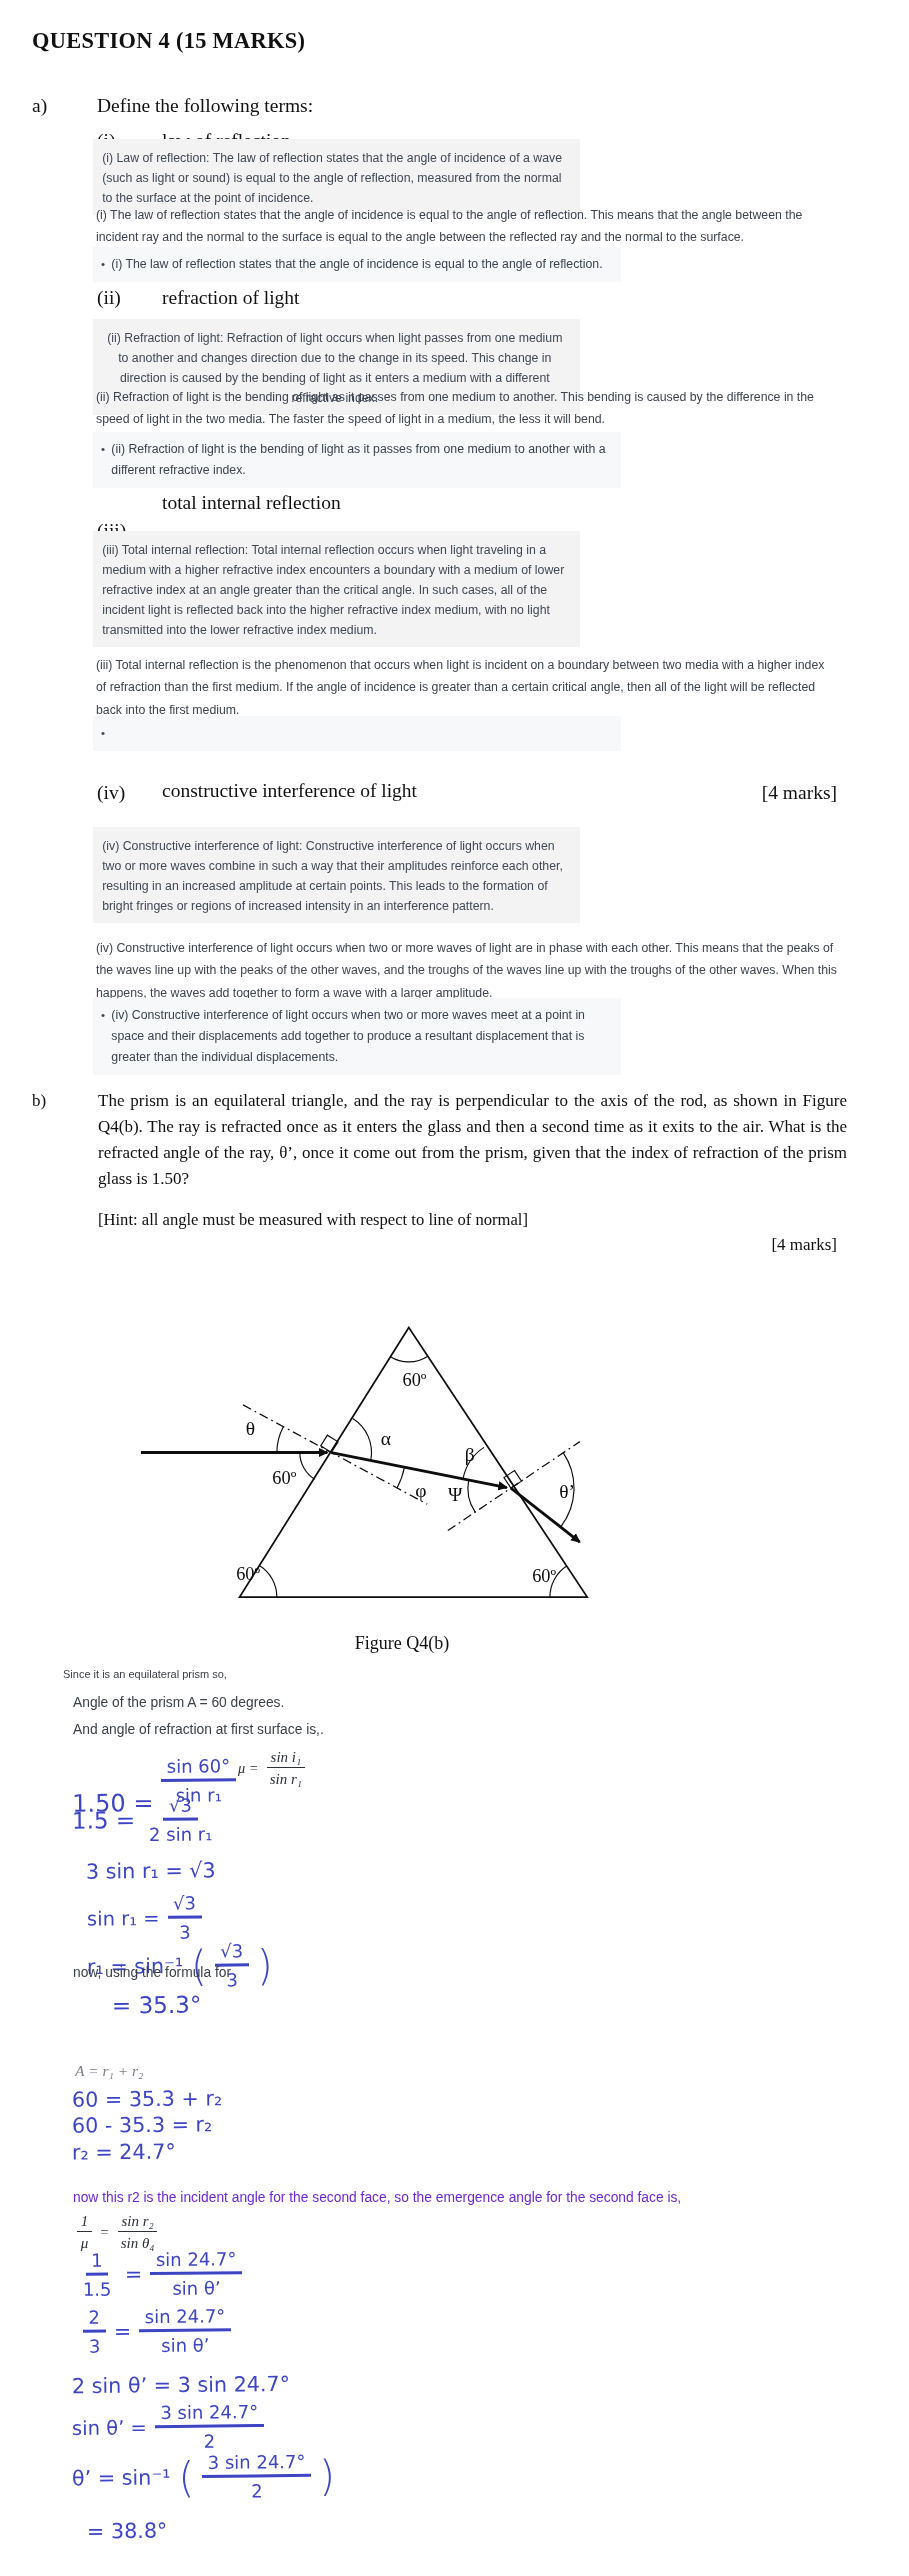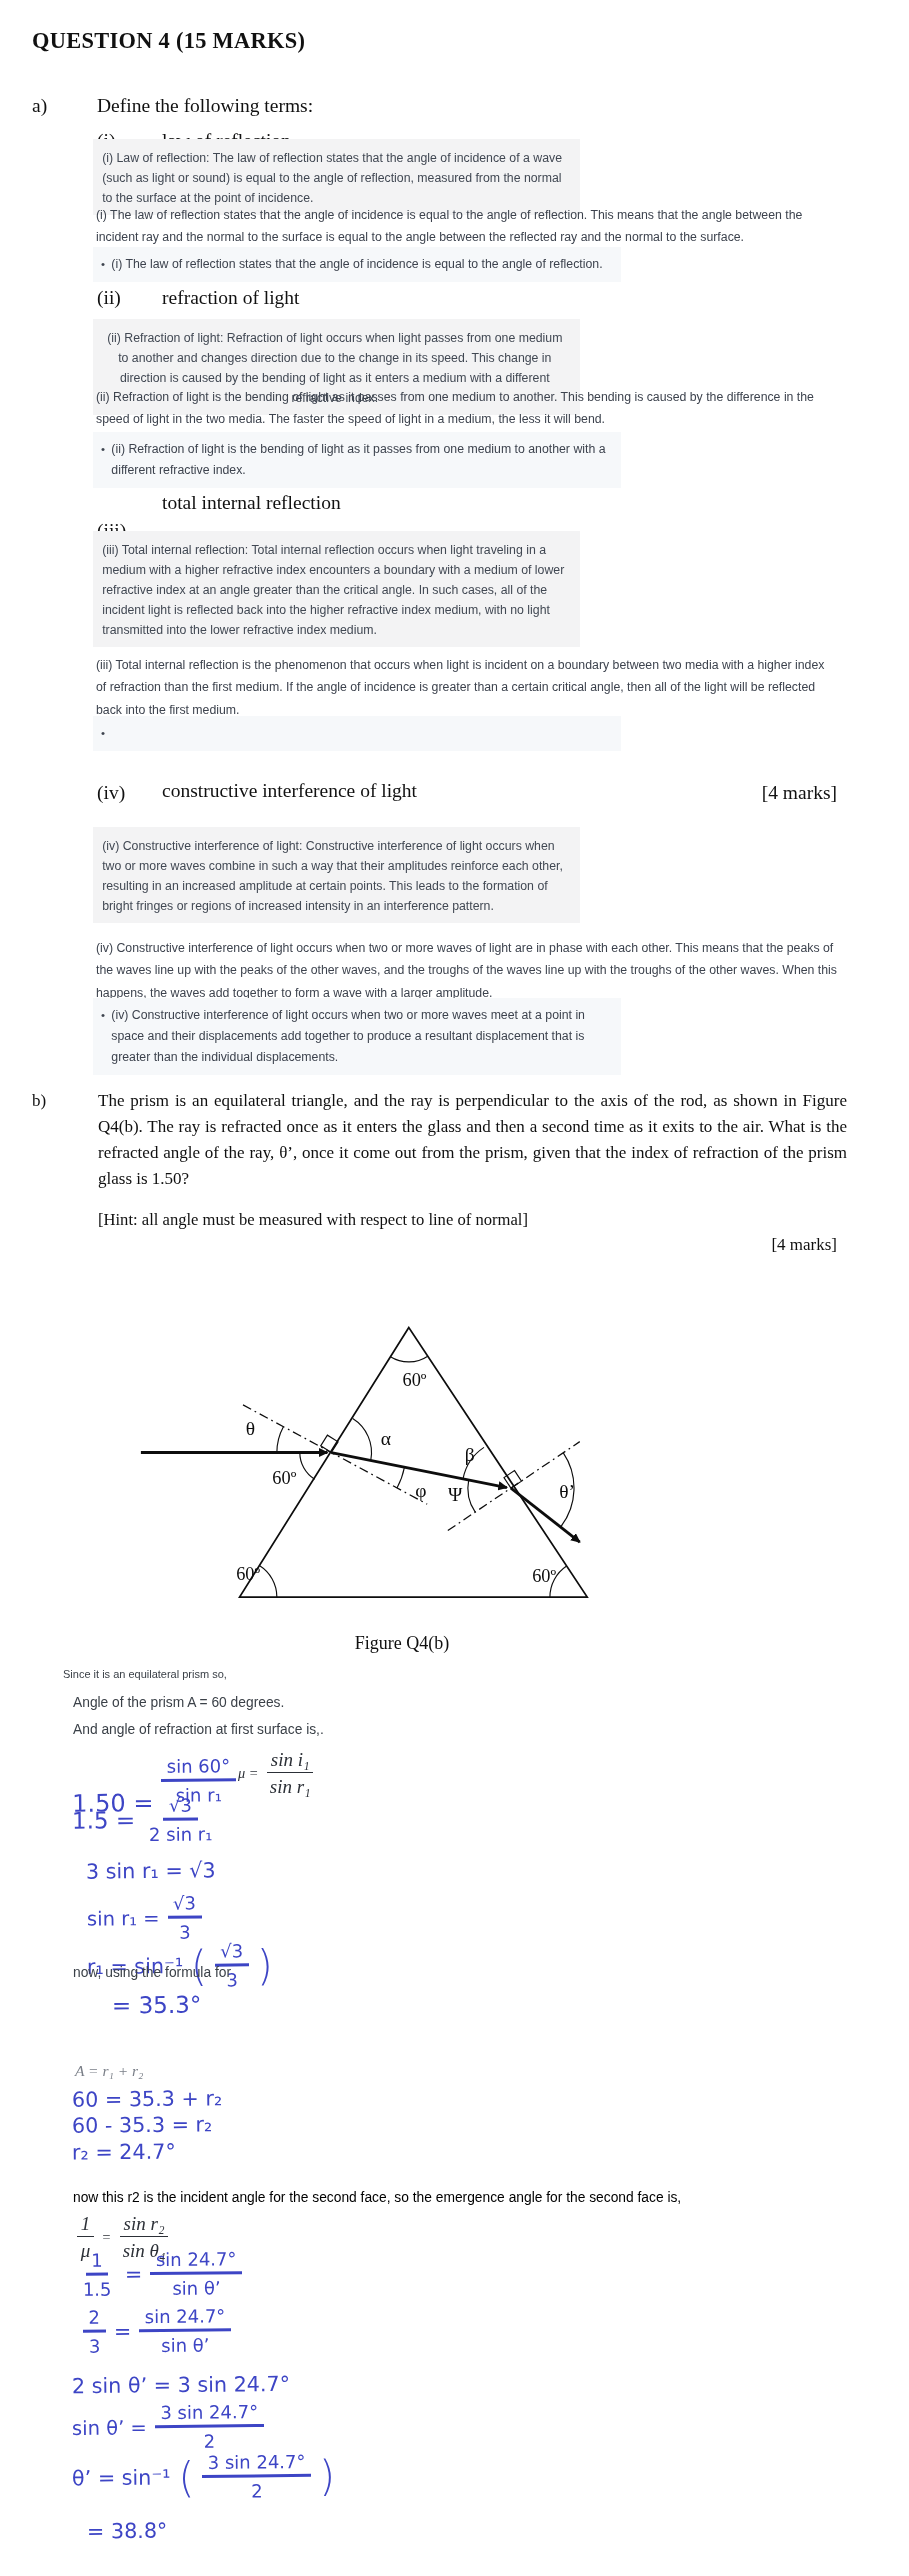--- a/index.html
+++ b/index.html
@@ -17,21 +17,21 @@
                font-size:12.3px; line-height:21px; padding:6.9px 11.5px 6.9px 8px; display:flex; gap:6.3px; }
   .bulletbox .dot { flex:0 0 auto; font-size:11.5px; }
   .bq { font-size:17px; line-height:26px; }
   .hw { font-family:"DejaVu Sans", sans-serif; color:#3d45c5; }
   .hwline { display:flex; align-items:center; gap:8px; font-size:20.7px; transform:rotate(-0.6deg); }
   .hwline .lhs { white-space:nowrap; }
   .frac { display:inline-flex; flex-direction:column; align-items:center; text-align:center; font-size:18px; }
   .frac .num { padding:0 5.7px 2.3px 5.7px; }
   .frac .den { padding:2.9px 5.7px 0 5.7px; }
   .frac.hwf .num { border-bottom:3.4px solid #3d45c5; }
-  .frac.prf { font-family:"Liberation Serif", serif; font-style:italic; font-size:19px; color:#2c3037; }
+  .frac.prf { font-family:"Liberation Serif", serif; font-style:italic; font-size:15px; color:#2c3037; }
   .frac.prf .num { border-bottom:1.1px solid #2c3037; padding:0 3.4px 1.1px 3.4px; }
   .prmath { font-family:"Liberation Serif", serif; font-style:italic; color:#2c3037;
             display:flex; align-items:center; gap:5.7px; font-size:14.3px; }
   .prmath.light { color:#7a7f88; font-size:15.5px; }
   .bigparen { font-size:40px; font-weight:200; line-height:1; transform:scaleY(1.05); }
   svg text { font-family:"Liberation Serif", serif; fill:#0d0d0d; }
 </style>
 </head>
 <body>
 
@@ -189,21 +189,21 @@
 <div class="abs hw hwline" style="left:72px; top:2087px;">
   <span class="lhs">60 = 35.3 + r₂</span>
 </div>
 <div class="abs hw hwline" style="left:72px; top:2113px;">
   <span class="lhs">60 - 35.3 = r₂</span>
 </div>
 <div class="abs hw hwline" style="left:72px; top:2140px;">
   <span class="lhs">r₂ = 24.7°</span>
 </div>
 
-<div class="abs sans" style="left:73px; top:2190px; width:815px; font-size:13.8px; color:#000000;">now this r2 is the incident angle for the second face, so the emergence angle for the second face is,</div>
+<div class="abs sans" style="left:73px; top:2190px; width:815px; font-size:13.8px; color:#6d28d9;">now this r2 is the incident angle for the second face, so the emergence angle for the second face is,</div>
 
 <div class="abs prmath" style="left:75px; top:2213px;">
   <span class="frac prf">
     <span class="num">1</span>
     <span class="den">μ</span>
   </span>
   <span>=</span>
   <span class="frac prf">
     <span class="num">sin r₂</span>
     <span class="den">sin θ₄</span>

